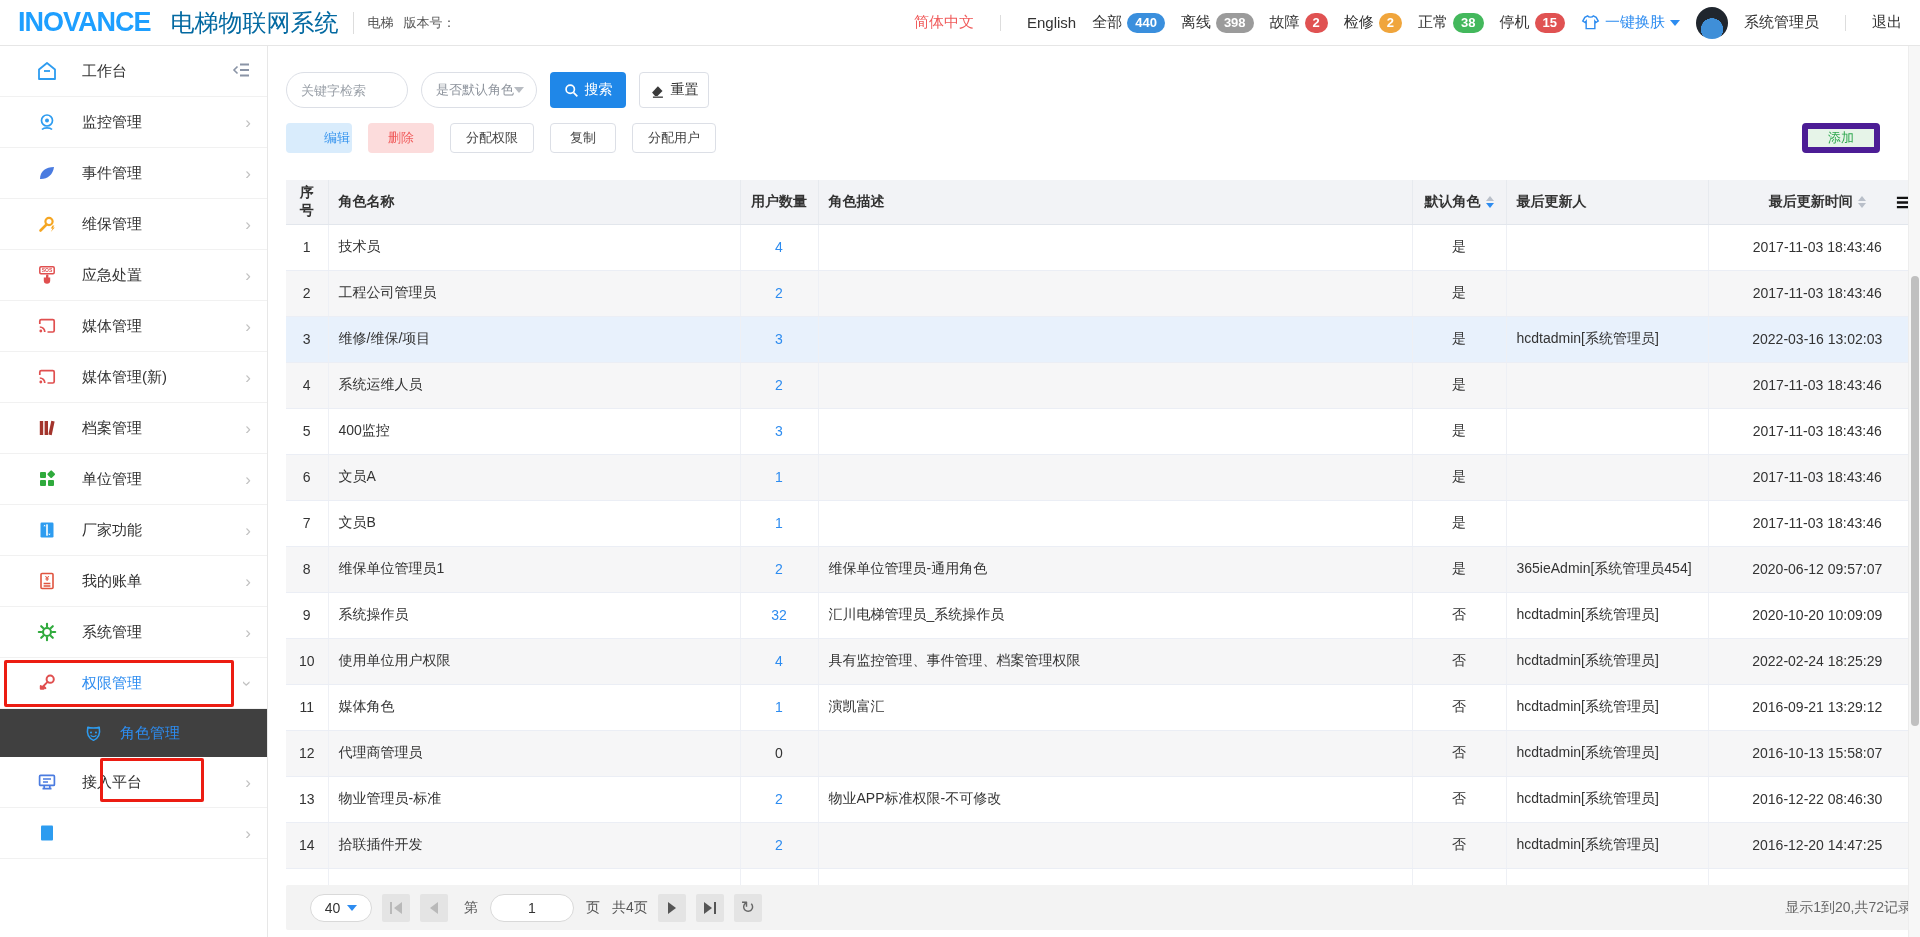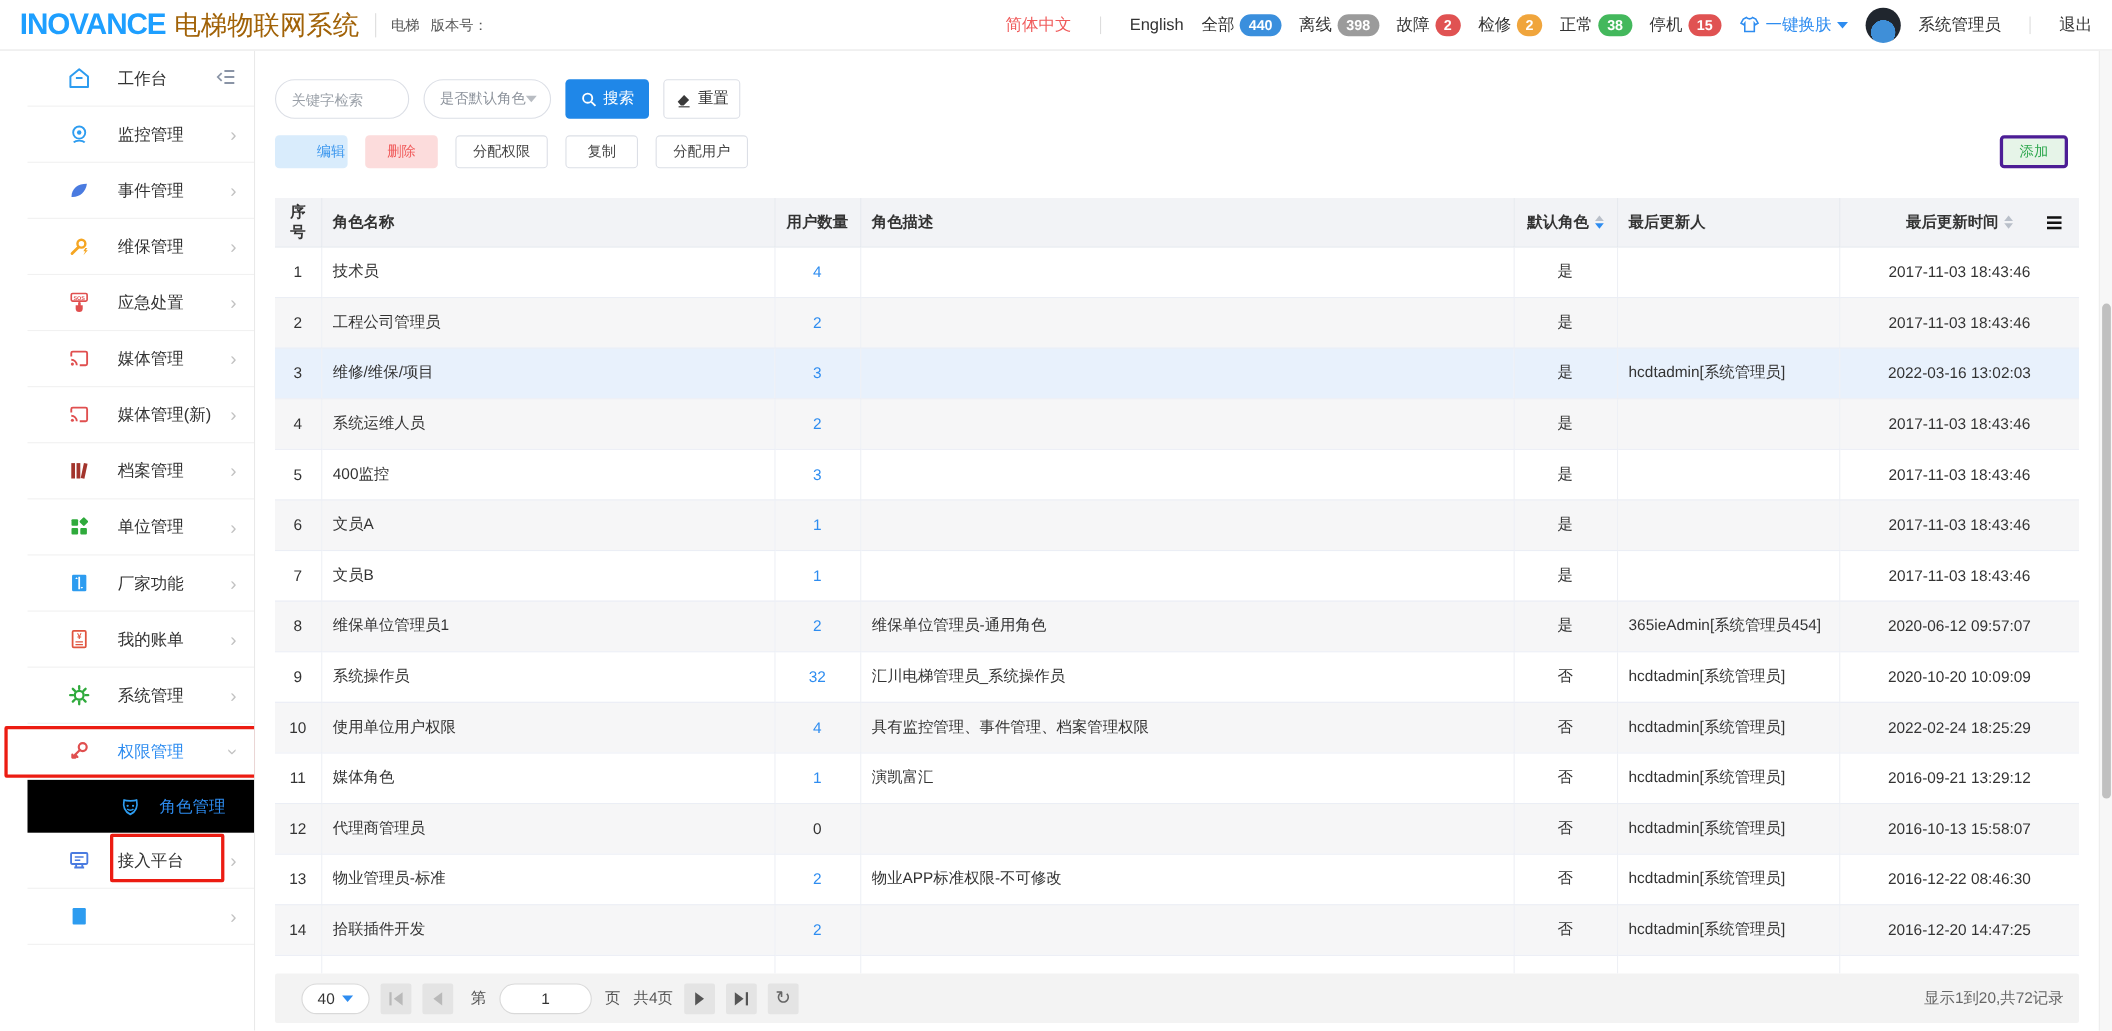--- a/index.html
+++ b/index.html
@@ -3,50 +3,50 @@
 <meta charset="utf-8">
 <style>
   * { margin:0; padding:0; box-sizing:border-box; }
   html,body { width:1920px; height:937px; overflow:hidden; background:#fff;
     font-family:"Liberation Sans","DejaVu Sans",sans-serif; color:#333; }
 
   
   .topbar { height:46px; background:#fff; border-bottom:1px solid #e6e6e6;
     display:flex; align-items:center; padding:0 18px; position:relative; z-index:5; }
   .logo { font-size:27px; font-weight:800; color:#1e9fff; letter-spacing:-1px; }
-  .app-title { font-size:24px; color:#a16207; margin-left:8px; font-weight:500; }
+  .app-title { font-size:24px; color:#0369a1; margin-left:20px; font-weight:500; }
   .v-sep { width:1px; height:22px; background:#ddd; margin:0 14px; }
   .v-sep.sm { height:16px; margin:0 10px; }
   .sub-product, .version-label { font-size:13px; color:#555; margin-right:10px; }
   .topbar-right { margin-left:auto; display:flex; align-items:center; gap:16px; font-size:15px; }
   .lang-zh { color:#f05b5b; }
   .lang-en { color:#333; }
   .badge-group { display:inline-flex; align-items:center; gap:5px; }
   .badge-label { color:#333; font-size:15px; }
   .badge { border-radius:10px; padding:0 8px; height:20px; line-height:20px;
     color:#fff; font-weight:bold; font-size:13px; display:inline-block; }
   .skin { color:#2d8cf0; display:inline-flex; align-items:center; gap:5px; }
   .caret-down { width:0; height:0; border-left:5px solid transparent; border-right:5px solid transparent;
     border-top:6px solid #2d8cf0; display:inline-block; }
   .avatar { width:32px; height:32px; border-radius:50%;
     background:radial-gradient(circle at 50% 70%, #3f8fd8 0 40%, #20262e 41% 100%); }
   .username { color:#333; }
   .logout { color:#333; }
 
   
   .layout { display:flex; height:891px; }
-  .sidebar { width:232px; height:891px; background:#fff; border-right:1px solid #e7e7e7;
-    position:relative; overflow:hidden; flex:none;padding-left:25px; }
+  .sidebar { width:268px; height:891px; background:#fff; border-right:1px solid #e7e7e7;
+    position:relative; overflow:hidden; flex:none; }
   .main { position:relative; flex:1; height:891px; background:#fff; }
 
   
   .side-item { height:51px; display:flex; align-items:center; padding:0 16px 0 36px;
     border-bottom:1px solid #f1f1f1; font-size:15px; color:#333; position:relative; cursor:pointer; }
   .side-item.sub { height:48px; padding-left:56px; border-bottom:none; }
-  .side-item.sub.selected { background:#000000; }
+  .side-item.sub.selected { background:#404040; }
   .side-item .side-icon { width:22px; height:22px; display:inline-flex; align-items:center; justify-content:center; }
   .side-item .side-icon svg { width:20px; height:20px; }
   .side-item.sub .side-icon { margin-left:26px; }
   .side-item.sub .side-icon svg { width:19px; height:19px; }
   .side-label { margin-left:24px; }
   .side-item.sub .side-label { margin-left:16px; }
   .side-item.selected > .side-label { color:#2d8cf0; }
   .side-right { margin-left:auto; color:#c2c2c2; font-size:17px; line-height:1; }
   .side-right.down { transform:rotate(90deg); }
   .collapse-wrap svg { width:19px; height:16px; color:#8a94a6; }
@@ -66,22 +66,22 @@
   .btn { height:36px; border:none; border-radius:4px; font-size:14px; cursor:pointer;
     display:inline-flex; align-items:center; justify-content:center; gap:6px; font-family:inherit; }
   .btn-search { width:76px; background:#1f87e8; color:#fff; }
   .btn-reset { width:70px; background:#fff; border:1px solid #dcdfe6; color:#333; }
   .toolbar-row2 { position:absolute; top:77px; left:18px; display:flex; gap:16px; }
   .btn-sm { height:30px; font-size:13px; border-radius:4px; }
   .btn-edit { width:66px; background:#d9ecfc; color:#3a96ee;padding-left:36px; }
   .btn-del { width:66px; background:#fcdcdc; color:#f05b5b; }
   .btn-plain { background:#fff; border:1px solid #dcdfe6; color:#444; }
   .w84 { width:84px; } .w66 { width:66px; }
-  .btn-add { position:absolute; top:77px; right:40px; width:62px; height:30px;
-    background:#e6f4e8; color:#2fa84f; border:3px solid #4c1d95; }
+  .btn-add { position:absolute; top:77px; right:40px; width:78px; height:30px;
+    background:#e6f4e8; color:#2fa84f; border:6px solid #4c1d95; }
 
   
   .table-wrap { position:absolute; top:134px; left:18px; width:1640px; height:705px; overflow:hidden; }
   table { width:1640px; border-collapse:collapse; table-layout:fixed; font-size:14px; }
   col.c-no{width:42px} col.c-name{width:412px} col.c-users{width:78px} col.c-desc{width:594px}
   col.c-default{width:94px} col.c-updater{width:202px} col.c-time{width:218px}
   thead th { height:44px; background:#f2f3f6; color:#333; font-weight:600; font-size:14px;
     border-bottom:1px solid #e2e6ec; border-right:1px solid #e7eaef; text-align:left; padding:0 10px; }
   thead th.center { text-align:center; }
   thead th:last-child { border-right:none; }

